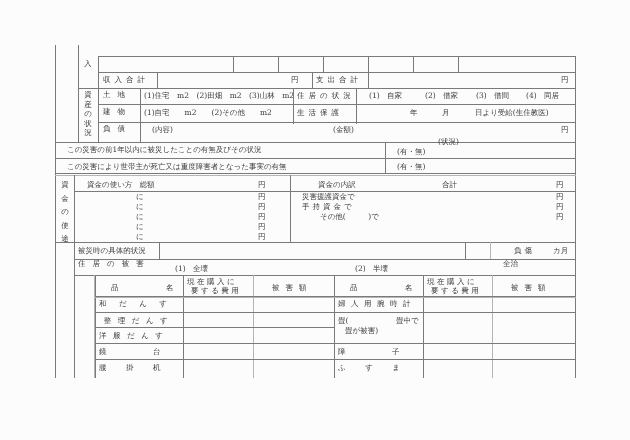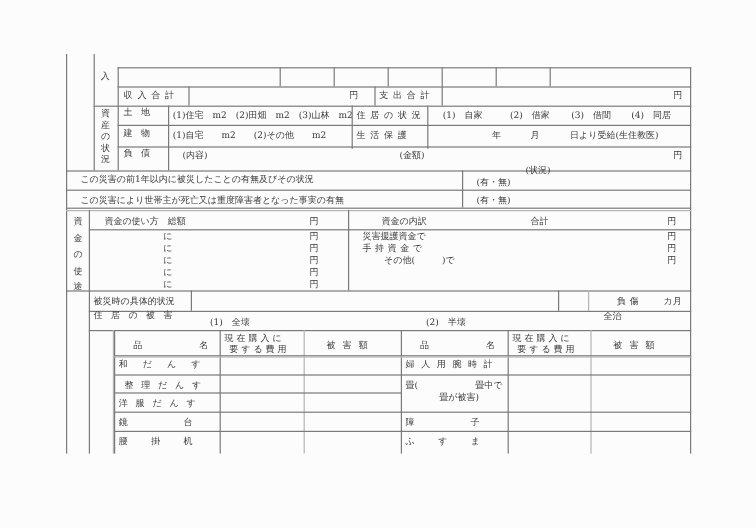--- a/index.html
+++ b/index.html
@@ -153,17 +153,17 @@
 <div class="t" style="left:99px;top:331px;width:80px;letter-spacing:6.5px;">洋服だんす</div>
 <div class="ln h" style="left:95px;top:343px;width:240px;"></div>
 <div class="t" style="left:99px;top:347px;letter-spacing:6px;">鏡　　　台</div>
 <div class="ln h" style="left:95px;top:359px;width:240px;"></div>
 <div class="t" style="left:99px;top:363px;letter-spacing:6px;">腰　掛　机</div>
 
 <div class="t" style="left:338px;top:299px;letter-spacing:5.5px;">婦人用腕時計</div>
 <div class="ln h" style="left:334px;top:312px;width:242px;"></div>
 <div class="t" style="left:338px;top:316px;">畳(</div>
 <div class="t" style="left:396px;top:316px;">畳中で</div>
-<div class="t" style="left:366px;top:326px;">畳が被害)</div>
+<div class="t" style="left:345px;top:326px;">畳が被害)</div>
 <div class="ln h" style="left:334px;top:343px;width:242px;"></div>
 <div class="t" style="left:338px;top:347px;letter-spacing:6px;">障　　　子</div>
 <div class="ln h" style="left:334px;top:359px;width:242px;"></div>
 <div class="t" style="left:338px;top:363px;letter-spacing:6px;">ふ　す　ま</div>
 
 </body></html>

